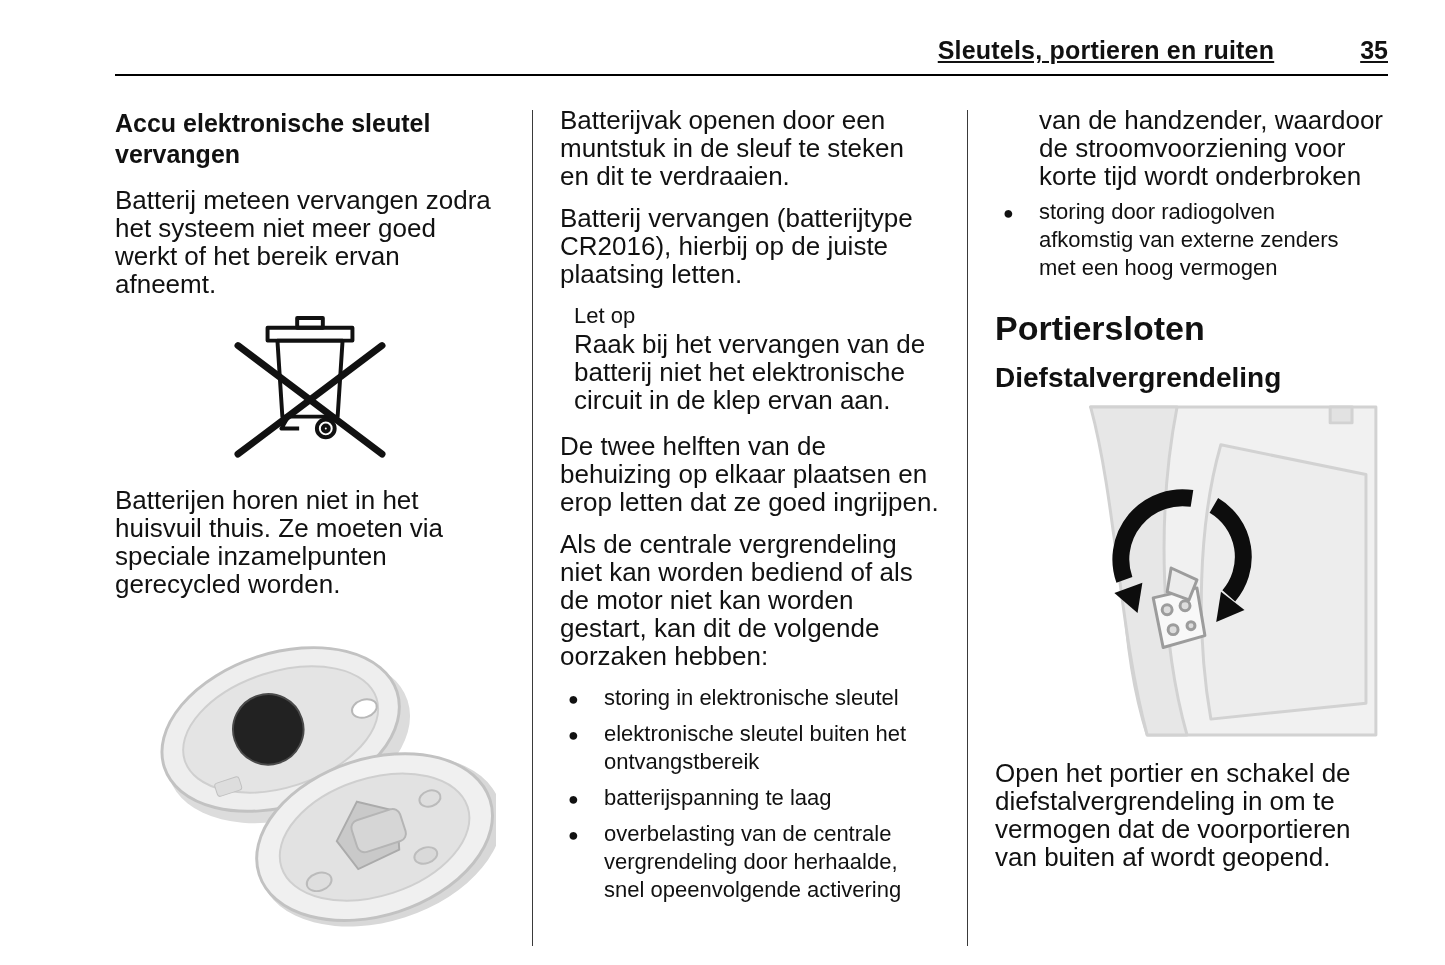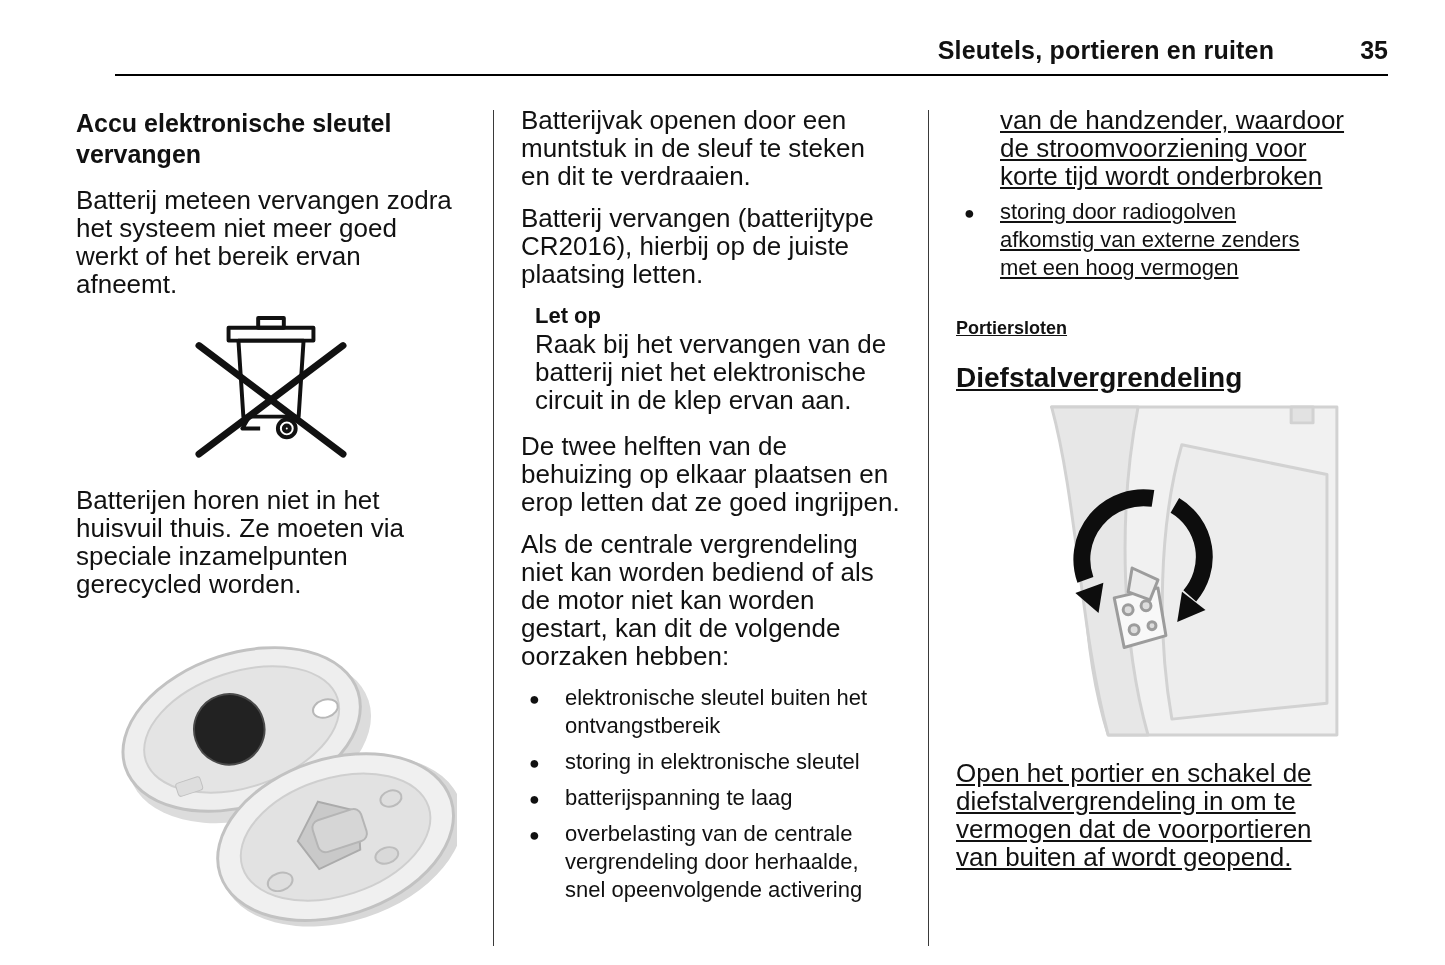--- a/index.html
+++ b/index.html
@@ -4,43 +4,43 @@
 <style>
   html,body { margin:0; padding:0; background:#ffffff; }
   body {
     width:1445px; height:965px; overflow:hidden;
     font-family:"Liberation Sans", sans-serif;
     color:#111; -webkit-font-smoothing:antialiased;
   }
   .page { width:1445px; height:965px; position:relative; }
 
   
-  .page-header { padding:36px 57px 16px 115px; }
+  .page-header { padding:36px 57px 16px 115px;text-decoration:underline; }
   .header-text { display:flex; justify-content:flex-end; align-items:baseline; }
   .header-title { font-size:25px; font-weight:700; letter-spacing:0.2px; }
   .header-page  { font-size:25px; font-weight:700; margin-left:86px; }
   .header-rule  { height:2px; background:#000; margin-top:9px; }
 
   
-  .columns { display:flex; padding:14px 57px 0 76px; align-items:flex-start; }
+  .columns { display:flex; padding:14px 57px 0 115px; align-items:flex-start; }
   .col  { flex:0 0 auto; }
   .col-1 { width:390px; }
   .col-2 { width:380px; }
-  .col-3 { width:390px;text-decoration:underline; }
+  .col-3 { width:390px; }
   .vdivider { width:1px; background:#3a3a3a; margin:4px 27px 0 27px; height:836px; }
 
   
   p { font-size:26px; line-height:28px; margin:0 0 14px 0; }
   .h-section { font-size:25px; font-weight:700; line-height:31px; margin:2px 0 16px 0; }
   .h-mid     { font-size:26px; font-weight:700; line-height:31px; margin:26px 0 16px 0; }
-  .h-big     { font-size:18px; font-weight:700; line-height:32px; margin:30px 0 20px 0; }
+  .h-big     { font-size:34px; font-weight:700; line-height:32px; margin:30px 0 20px 0; }
   .h-sub     { font-size:28px; font-weight:700; line-height:27px; margin:2px 0 12px 0; }
 
   .note { margin:4px 0 18px 0; padding-left:14px; }
-  .note-title { font-size:22px; font-weight:700; line-height:28px; }
+  .note-title { font-size:22px; font-weight:400; line-height:28px; }
   .note p { margin:0; }
 
   ul.bullets { list-style:none; margin:4px 12px 0 0; padding:0; }
   ul.bullets li { position:relative; padding-left:44px; margin:0 0 8px 0;
                   font-size:22px; line-height:28px; }
   ul.bullets li::before { content:"●"; position:absolute; left:8px; top:1px; font-size:18px; }
 
   .continuation { padding-left:44px; margin-bottom:8px; }
 
   
@@ -124,22 +124,22 @@
       <div class="note">
         <div class="note-title">Let op</div>
         <p>Raak bij het vervangen van de batterij niet het elektronische circuit in de klep ervan aan.</p>
       </div>
 
       <p>De twee helften van de behuizing op elkaar plaatsen en erop letten dat ze goed ingrijpen.</p>
 
       <p>Als de centrale vergrendeling niet kan worden bediend of als de motor niet kan worden gestart, kan dit de volgende oorzaken hebben:</p>
 
       <ul class="bullets">
+        <li>storing in elektronische sleutel</li>
         <li>elektronische sleutel buiten het ontvangstbereik</li>
-        <li>storing in elektronische sleutel</li>
         <li>batterijspanning te laag</li>
         <li>overbelasting van de centrale vergrendeling door herhaalde, snel opeenvolgende activering</li>
       </ul>
     </section>
 
     <div class="vdivider"></div>
 
     <section class="col col-3">
       <p class="continuation">van de handzender, waardoor de stroomvoorziening voor korte tijd wordt onderbroken</p>
 

